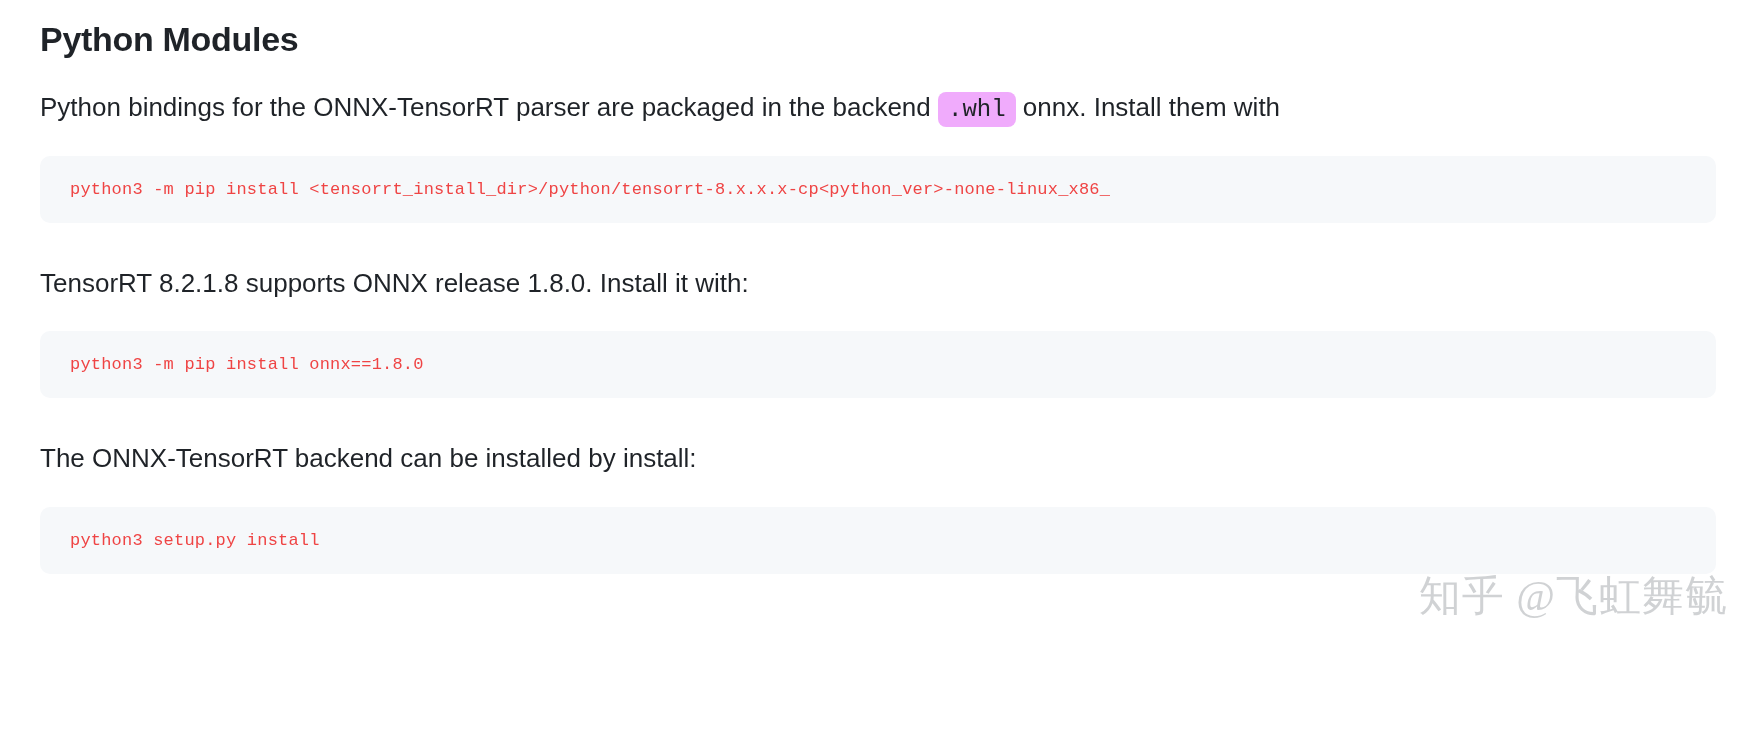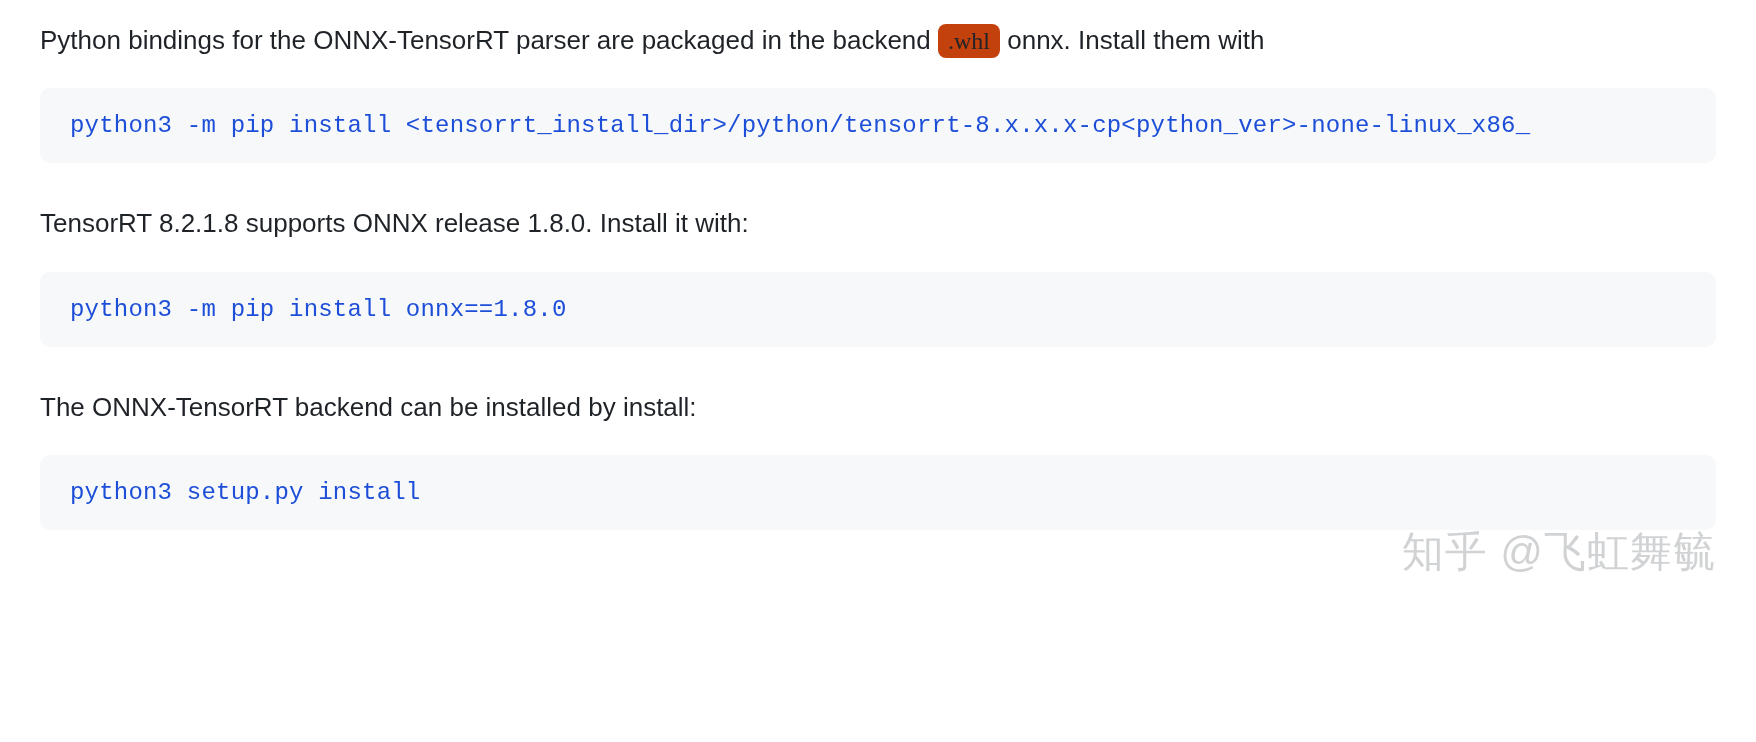--- a/index.html
+++ b/index.html
@@ -22,58 +22,59 @@
     letter-spacing: -0.3px;
   }
   p.body-text {
     font-size: 26px;
     line-height: 1.55;
     margin: 0 0 28px 0;
     color: #1f2328;
     font-weight: 400;
   }
   code.inline {
-    font-family: Liberation Serif, serif;
-    background: #c2410c;
+    font-family: Liberation Mono, monospace;
+    background: #f0abfc;
     border-radius: 8px;
     padding: 4px 10px;
     font-size: 24px;
     color: #1f2328;
   }
   pre.code-block {
     background: #f6f8fa;
     border-radius: 10px;
     padding: 24px 30px;
     margin: 0 0 40px 0;
     overflow-x: hidden;
     white-space: nowrap;
   }
   pre.code-block code {
     font-family: ui-monospace, SFMono-Regular, "SF Mono", Consolas, "Liberation Mono", Menlo, monospace;
-    font-size: 24px;
-    color: #1d4ed8;
+    font-size: 17px;
+    color: #ef4444;
     letter-spacing: 0.2px;
   }
   .watermark {
     position: absolute;
-    right: 40px;
+    right: 28px;
     bottom: 40px;
     font-size: 42px;
     font-weight: 500;
     color: rgba(120, 125, 132, 0.35);
     pointer-events: none;
-    font-family: Liberation Sans, sans-serif;
+    font-family: Liberation Serif, serif;
     letter-spacing: 1px;
   }
 </style>
 </head>
 <body>
 
 <div class="page">
 
+  <h2 class="section-heading">Python Modules</h2>
 
   <p class="body-text">
     <span>Python bindings for the ONNX-TensorRT parser are packaged in the backend </span><code class="inline">.whl</code><span> onnx. Install them with</span>
   </p>
 
   <pre class="code-block"><code>python3 -m pip install &lt;tensorrt_install_dir&gt;/python/tensorrt-8.x.x.x-cp&lt;python_ver&gt;-none-linux_x86_</code></pre>
 
   <p class="body-text">TensorRT 8.2.1.8 supports ONNX release 1.8.0. Install it with:</p>
 
   <pre class="code-block"><code>python3 -m pip install onnx==1.8.0</code></pre>

